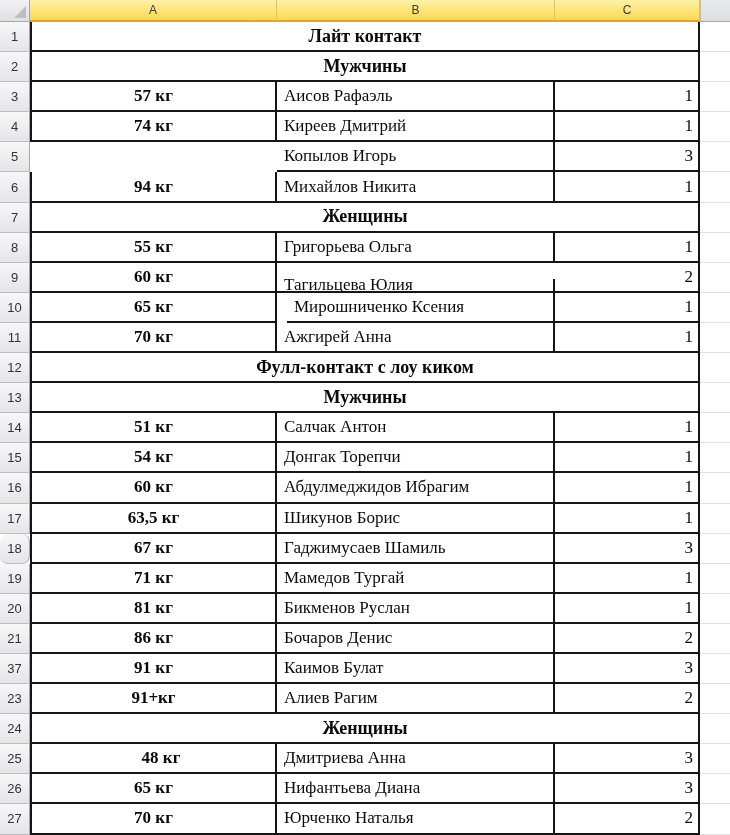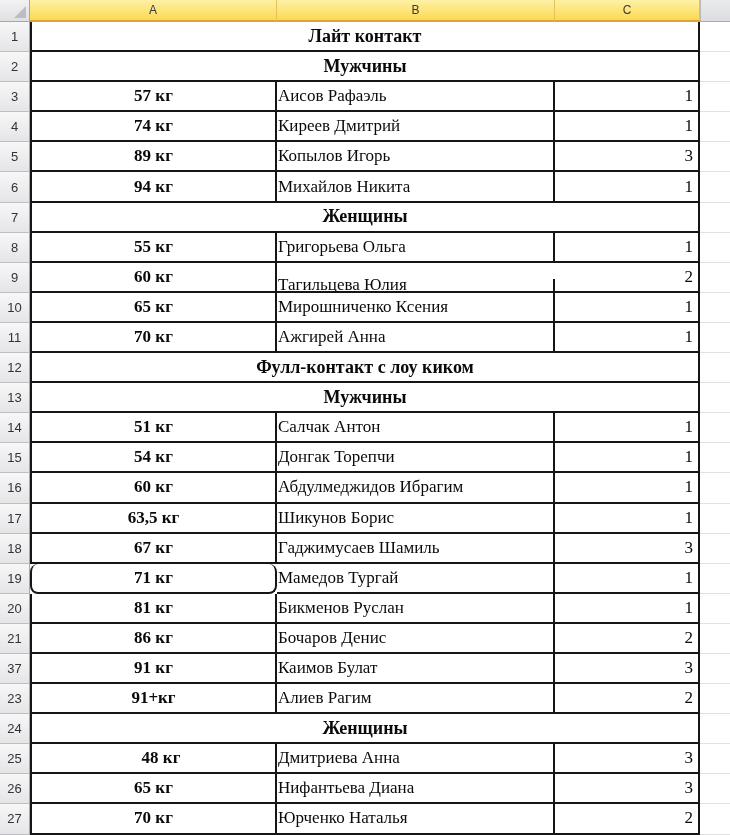--- a/index.html
+++ b/index.html
@@ -54,21 +54,21 @@
     background:#fff;
     display:flex;align-items:center;
     font-size:17px;color:#0a0a0a;
     border-bottom:2px solid #151515;
     overflow:hidden;white-space:nowrap;
   }
   .cell.weight{
     grid-column:2;justify-content:center;font-weight:bold;
     border-left:2px solid #151515;border-right:2px solid #151515;
   }
-  .cell.name{grid-column:3;padding-left:1px;border-right:2px solid #151515;}
+  .cell.name{grid-column:3;padding-left:7px;border-right:2px solid #151515;}
   .cell.value{grid-column:4;justify-content:flex-end;padding-right:5px;border-right:2px solid #151515;}
   .cell.section{
     grid-column:2 / span 3;justify-content:center;font-weight:bold;font-size:18px;
     border-left:2px solid #151515;border-right:2px solid #151515;
   }
   
   .gutter{grid-column:5;background:#fff;border-bottom:1px solid #E2E2E2;}
 </style>
 </head>
 <body>
@@ -91,21 +91,20 @@
     <div class="cell weight" style="grid-row: 4;">57 кг</div>
     <div class="cell name" style="grid-row: 4;">Аисов Рафаэль</div>
     <div class="cell value" style="grid-row: 4;">1</div>
     <div class="gutter" style="grid-row: 4;"></div>
     <div class="rowhdr" style="grid-row: 5;">4</div>
     <div class="cell weight" style="grid-row: 5;">74 кг</div>
     <div class="cell name" style="grid-row: 5;">Киреев Дмитрий</div>
     <div class="cell value" style="grid-row: 5;">1</div>
     <div class="gutter" style="grid-row: 5;"></div>
     <div class="rowhdr" style="grid-row: 6;">5</div>
-    <div class="cell weight" style="grid-row: 6;">89 кг</div>
     <div class="cell name" style="grid-row: 6;">Копылов Игорь</div>
     <div class="cell value" style="grid-row: 6;">3</div>
     <div class="gutter" style="grid-row: 6;"></div>
     <div class="rowhdr" style="grid-row: 7;">6</div>
     <div class="cell weight" style="grid-row: 7;">94 кг</div>
     <div class="cell name" style="grid-row: 7;">Михайлов Никита</div>
     <div class="cell value" style="grid-row: 7;">1</div>
     <div class="gutter" style="grid-row: 7;"></div>
     <div class="rowhdr" style="grid-row: 8;">7</div>
     <div class="cell section" style="grid-row: 8;">Женщины</div>
@@ -115,21 +114,21 @@
     <div class="cell name" style="grid-row: 9;">Григорьева Ольга</div>
     <div class="cell value" style="grid-row: 9;">1</div>
     <div class="gutter" style="grid-row: 9;"></div>
     <div class="rowhdr" style="grid-row: 10;">9</div>
     <div class="cell weight" style="grid-row: 10;">60 кг</div>
     <div class="cell name" style="grid-row: 10; margin-top: 16px;">Тагильцева Юлия</div>
     <div class="cell value" style="grid-row: 10;">2</div>
     <div class="gutter" style="grid-row: 10;"></div>
     <div class="rowhdr" style="grid-row: 11;">10</div>
     <div class="cell weight" style="grid-row: 11;">65 кг</div>
-    <div class="cell name" style="grid-row: 11;">Мирошниченко Ксения</div>
+    <div class="cell name" style="grid-row: 11; margin-left: 10px;">Мирошниченко Ксения</div>
     <div class="cell value" style="grid-row: 11;">1</div>
     <div class="gutter" style="grid-row: 11;"></div>
     <div class="rowhdr" style="grid-row: 12;">11</div>
     <div class="cell weight" style="grid-row: 12;">70 кг</div>
     <div class="cell name" style="grid-row: 12;">Ажгирей Анна</div>
     <div class="cell value" style="grid-row: 12;">1</div>
     <div class="gutter" style="grid-row: 12;"></div>
     <div class="rowhdr" style="grid-row: 13;">12</div>
     <div class="cell section" style="grid-row: 13;">Фулл-контакт с лоу киком</div>
     <div class="gutter" style="grid-row: 13;"></div>
@@ -149,27 +148,27 @@
     <div class="rowhdr" style="grid-row: 17;">16</div>
     <div class="cell weight" style="grid-row: 17;">60 кг</div>
     <div class="cell name" style="grid-row: 17;">Абдулмеджидов Ибрагим</div>
     <div class="cell value" style="grid-row: 17;">1</div>
     <div class="gutter" style="grid-row: 17;"></div>
     <div class="rowhdr" style="grid-row: 18;">17</div>
     <div class="cell weight" style="grid-row: 18;">63,5 кг</div>
     <div class="cell name" style="grid-row: 18;">Шикунов Борис</div>
     <div class="cell value" style="grid-row: 18;">1</div>
     <div class="gutter" style="grid-row: 18;"></div>
-    <div class="rowhdr" style="grid-row: 19;">18</div>
+    <div class="rowhdr" style="grid-row: 19; border-radius: 8px;">18</div>
     <div class="cell weight" style="grid-row: 19;">67 кг</div>
     <div class="cell name" style="grid-row: 19;">Гаджимусаев Шамиль</div>
     <div class="cell value" style="grid-row: 19;">3</div>
     <div class="gutter" style="grid-row: 19;"></div>
     <div class="rowhdr" style="grid-row: 20;">19</div>
-    <div class="cell weight" style="grid-row: 20; border-radius: 8px;">71 кг</div>
+    <div class="cell weight" style="grid-row: 20;">71 кг</div>
     <div class="cell name" style="grid-row: 20;">Мамедов Тургай</div>
     <div class="cell value" style="grid-row: 20;">1</div>
     <div class="gutter" style="grid-row: 20;"></div>
     <div class="rowhdr" style="grid-row: 21;">20</div>
     <div class="cell weight" style="grid-row: 21;">81 кг</div>
     <div class="cell name" style="grid-row: 21;">Бикменов Руслан</div>
     <div class="cell value" style="grid-row: 21;">1</div>
     <div class="gutter" style="grid-row: 21;"></div>
     <div class="rowhdr" style="grid-row: 22;">21</div>
     <div class="cell weight" style="grid-row: 22;">86 кг</div>

